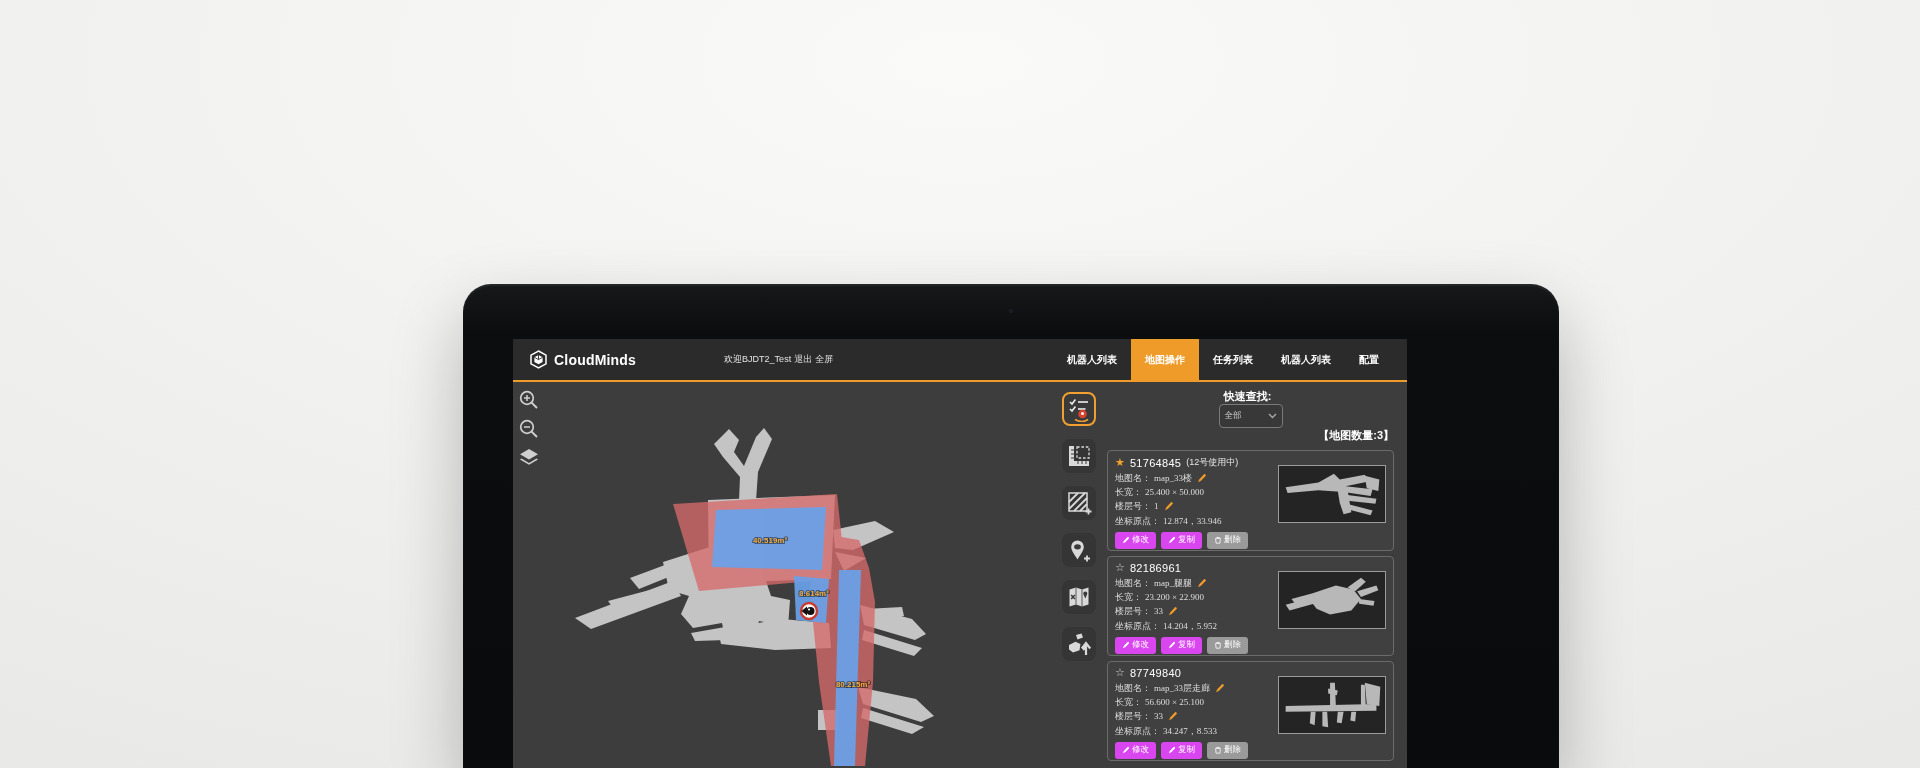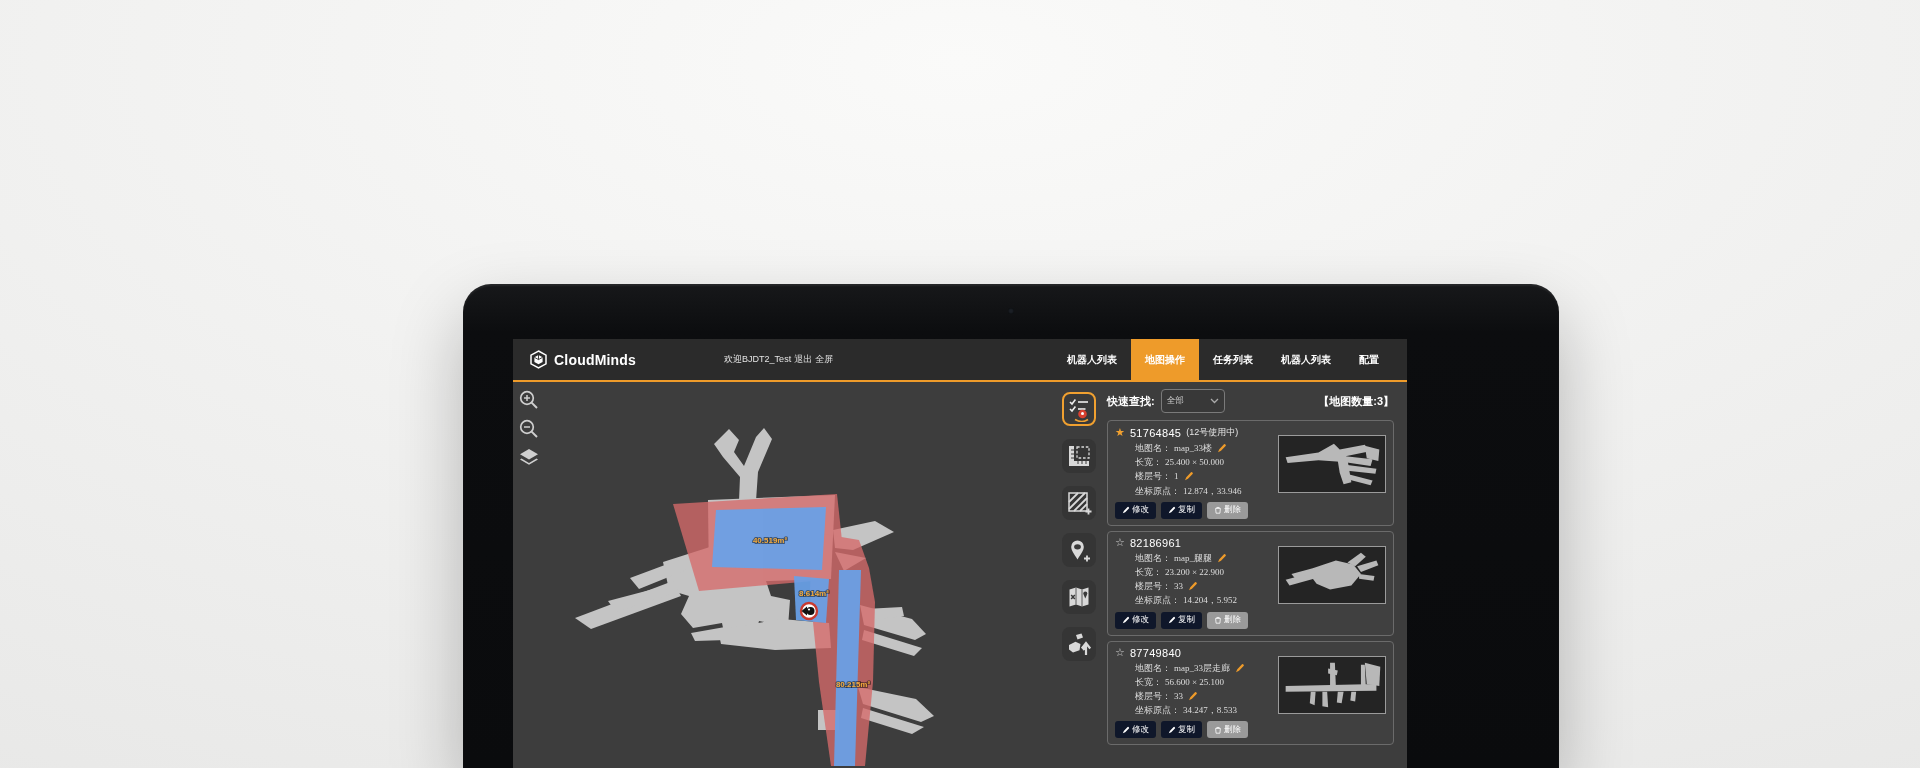--- a/index.html
+++ b/index.html
@@ -38,44 +38,44 @@
   .map-tool { width:22px; height:22px; cursor:pointer; }
 
   .mid-toolbar { width:52px; flex:none; padding-top:10px; display:flex; flex-direction:column;
     align-items:center; gap:13px; }
   .tool-btn { width:34px; height:34px; border-radius:8px; display:flex; align-items:center;
     justify-content:center; cursor:pointer; background:#353535; }
   .tool-btn.active { border:2px solid #F0A030; background:#3a3a3a; }
 
   
   .right-panel { flex:1; padding:6px 13px 0 2px; display:flex; flex-direction:column; }
-  .panel-top { display:flex; align-items:center; margin:1px 0 7px 0; }
+  .panel-top { display:flex; align-items:center; margin:1px 0 7px 0;flex-direction:column; }
   .qf-label { font-size:11px; font-weight:bold; color:#fff; margin-right:6px; white-space:nowrap; }
   .qf-select { display:flex; align-items:center; justify-content:space-between; width:64px; height:17px;
     border:1px solid #7a7a7a; border-radius:4px; padding:11px 5px; color:#ccc; font-size:8.5px;
     cursor:pointer; background:#383838; }
   .map-count { margin-left:auto; font-size:11px; font-weight:bold; color:#fff; white-space:nowrap; }
 
   .card { border:1px solid #6b6b6b; border-radius:4px; background:#404040; padding:5px 7px 6px 7px;
     margin-bottom:5px; display:flex; min-height:99px; }
   .card-info { flex:1; min-width:0; }
   .card-title-row { display:flex; align-items:center; gap:5px; margin-bottom:2px; }
   .star { font-size:11px; color:#c9c9c9; cursor:pointer; line-height:1; }
   .star.filled { color:#F0A030; }
   .card-id { font-size:11px; font-weight:normal; color:#fff; letter-spacing:.3px; }
   .card-badge { font-size:9px; color:#e6e6e6; }
   .field-row { display:flex; align-items:center; gap:3px; font-size:9px; color:#dedede; line-height:14.2px; height:14.2px; }
-  .f-label { white-space:nowrap;margin-left:20px; }
+  .f-label { white-space:nowrap; }
   .f-val { white-space:nowrap;font-family:Liberation Serif, serif; }
   .pencil { cursor:pointer; margin-left:2px; flex:none; }
   .btn-row { display:flex; gap:5px; margin-top:4px; }
   .btn { display:flex; align-items:center; gap:2px; border:none; border-radius:3px;
     font-size:8.5px; color:#fff; padding:2.5px 7px; cursor:pointer;
     font-family:"Liberation Sans", sans-serif; }
-  .btn-orange { background:#0f172a; }
+  .btn-orange { background:#d946ef; }
   .btn-gray { background:#9a9a9a; }
   .card-thumb { width:108px; height:58px; flex:none; margin-top:9px; margin-left:6px;
     border:1px solid #9b9b9b; background:#242424; cursor:pointer; }
   .card-thumb svg { display:block; width:100%; height:100%; }
 
   .map-label { font-weight:bold; fill:#F2A93B; font-size:8px;
     paint-order:stroke; stroke:rgba(0,0,0,.45); stroke-width:2px; }
 </style>
 </head>
 <body>

